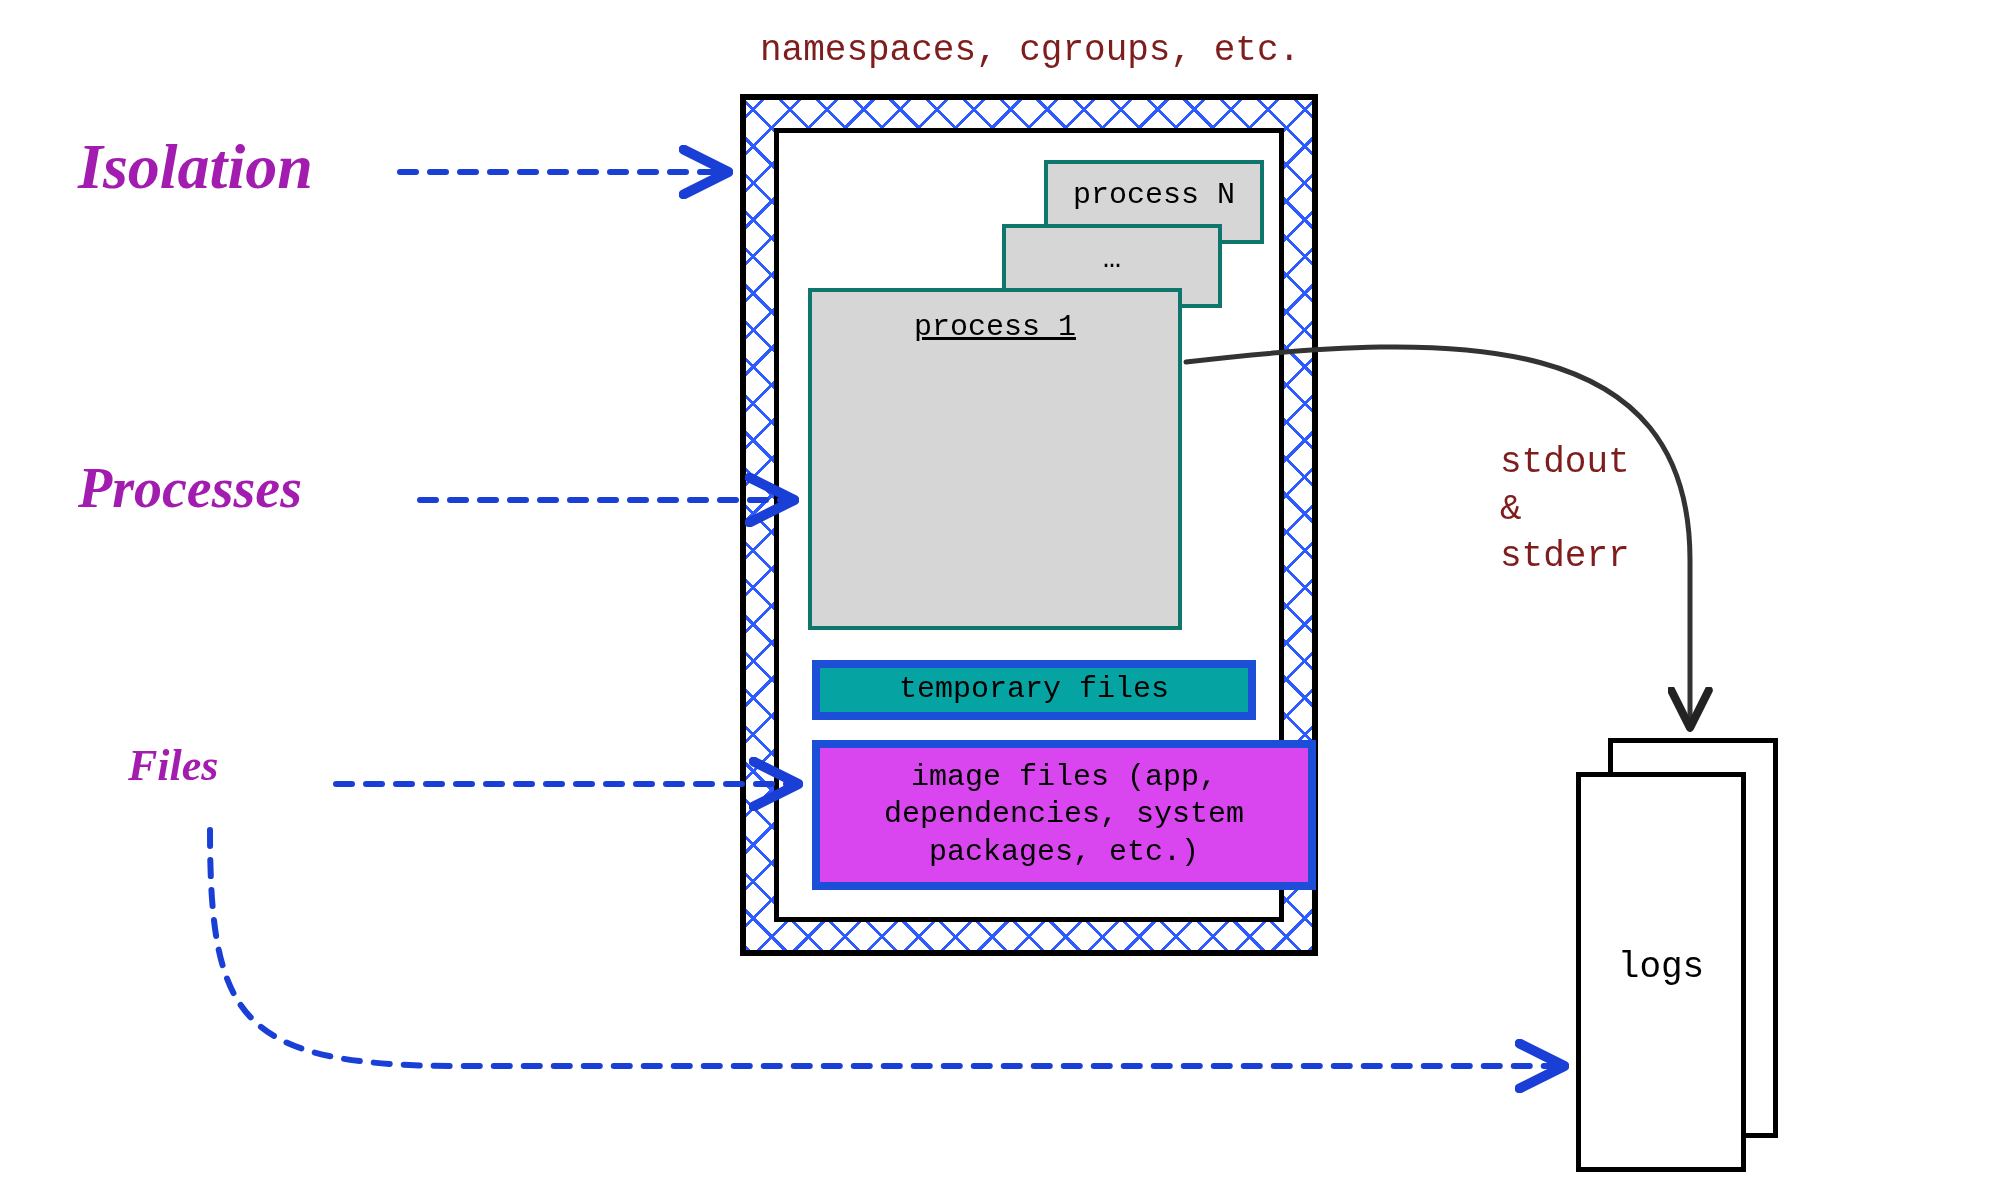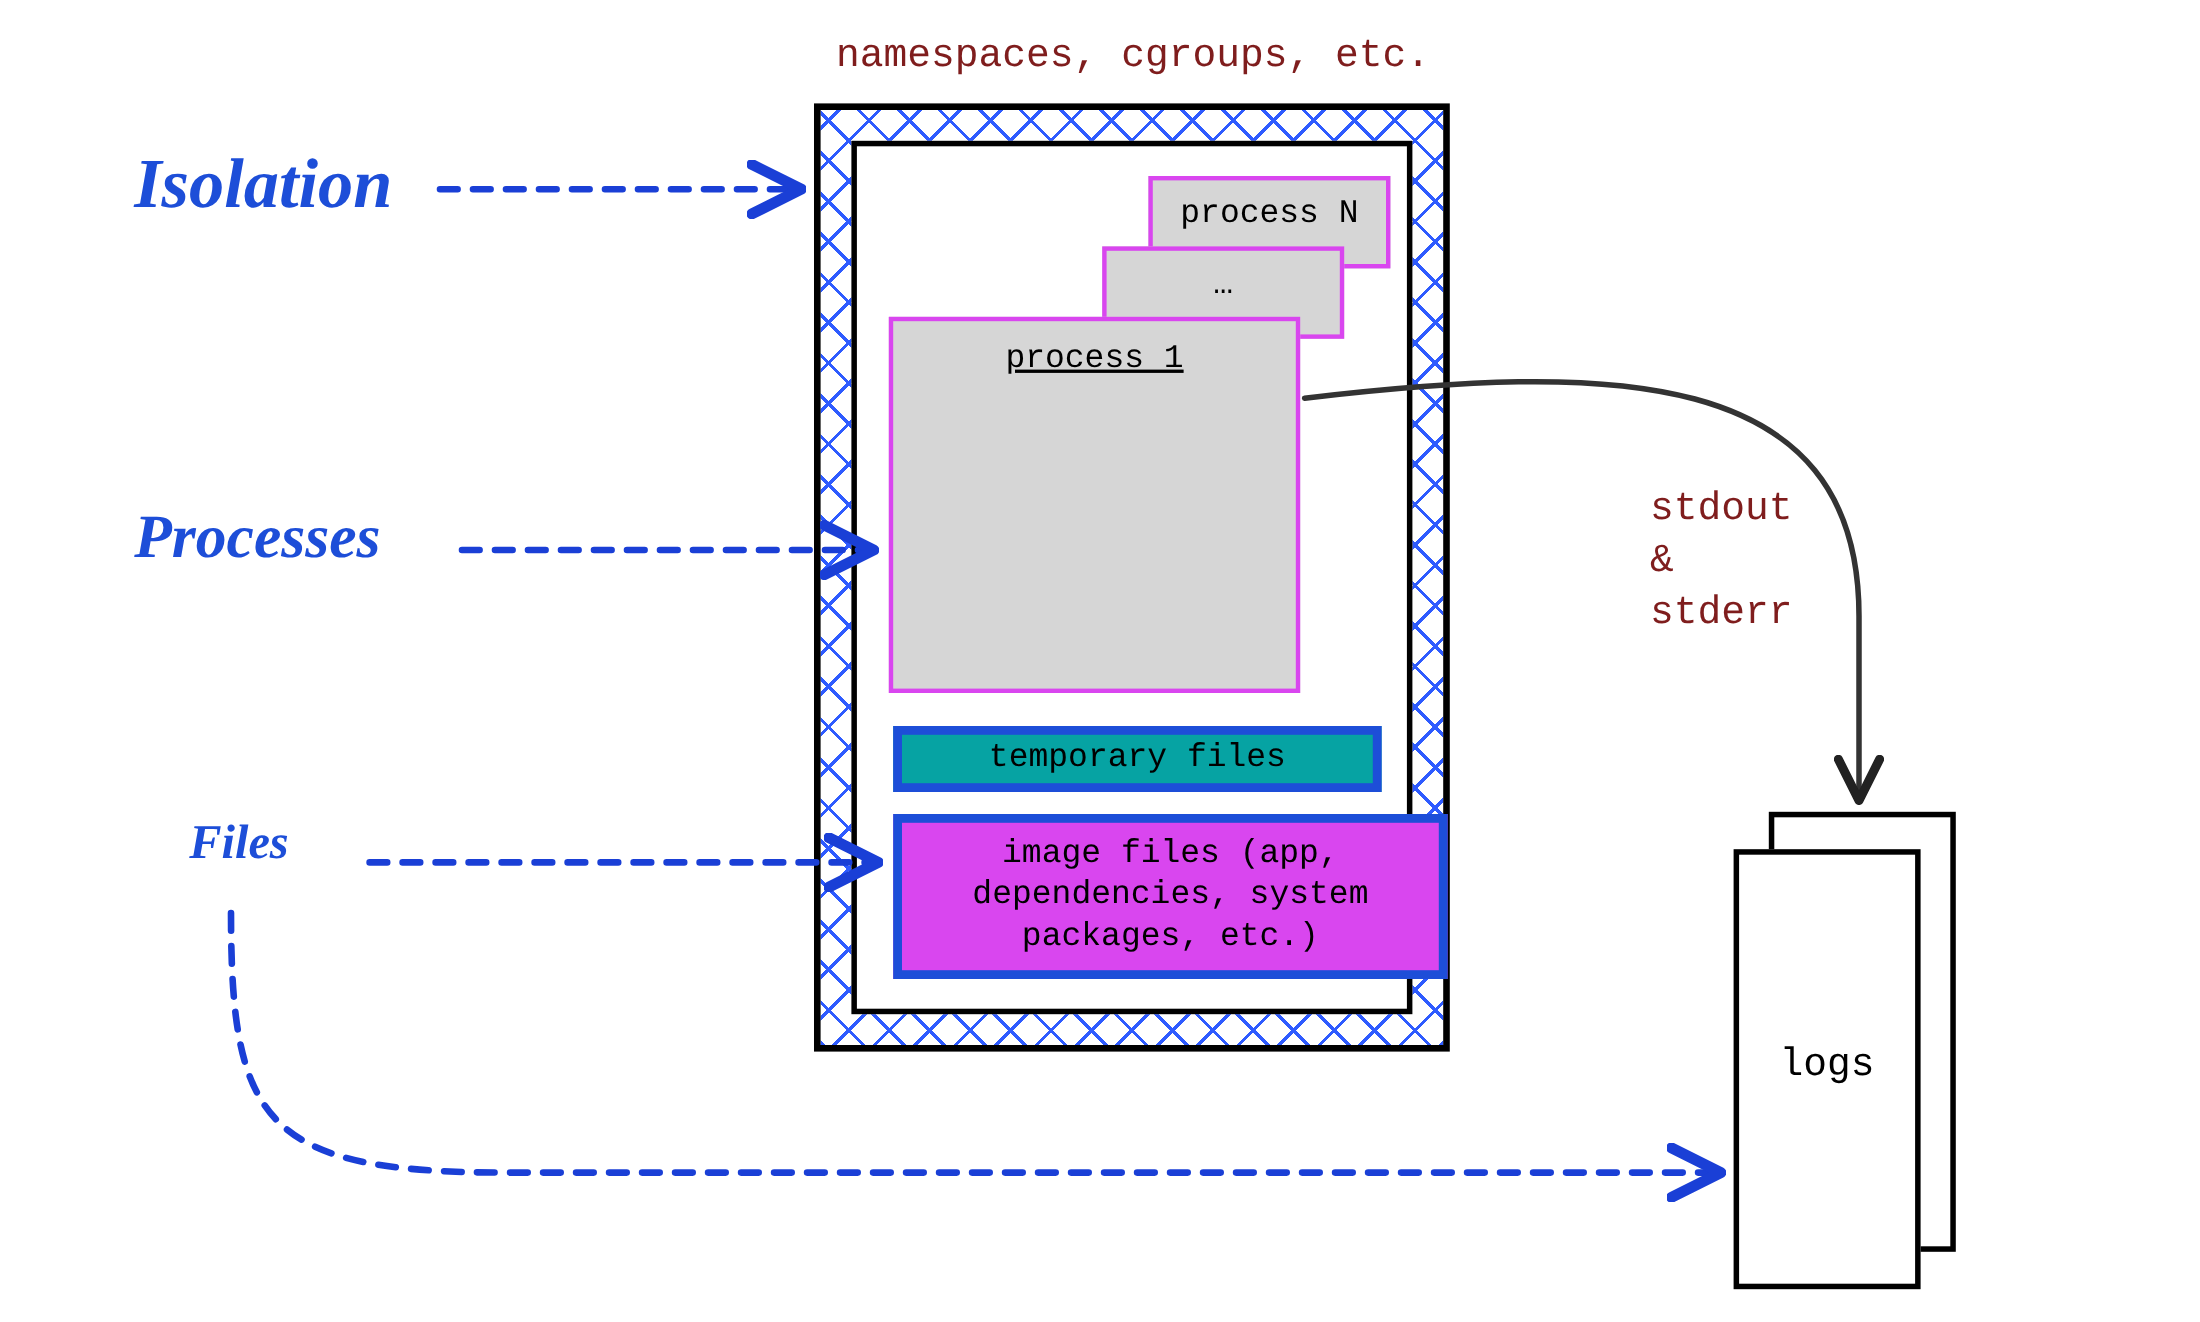--- a/index.html
+++ b/index.html
@@ -18,21 +18,21 @@
     font-style: italic;
   }
   .mono {
     font-family: 'Menlo', 'Consolas', 'Courier New', monospace;
   }
   
   .label {
     position: absolute;
     white-space: pre;
   }
-  .blue { color: #1d4ed8; margin-left: 44px; }
+  .blue { color: #a21caf; }
   .black { color: #7f1d1d; }
 
   
   .iso-outer {
     position: absolute;
     left: 740px;
     top: 94px;
     width: 578px;
     height: 862px;
     border: 6px solid #000;
@@ -48,21 +48,21 @@
     top: 128px;
     width: 510px;
     height: 794px;
     border: 5px solid #000;
     background: #fff;
   }
 
   
   .proc-card {
     position: absolute;
-    border: 4px solid #d946ef;
+    border: 4px solid #0f766e;
     background: #d6d6d6;
     text-align: center;
     padding-top: 14px;
     font-size: 30px;
   }
   .proc-n { left: 1044px; top: 160px; width: 220px; height: 84px; }
   .proc-dots { left: 1002px; top: 224px; width: 220px; height: 84px; }
   .proc-1  { left: 808px;  top: 288px; width: 374px; height: 342px; padding-top: 18px; text-decoration: underline; }
 
   

